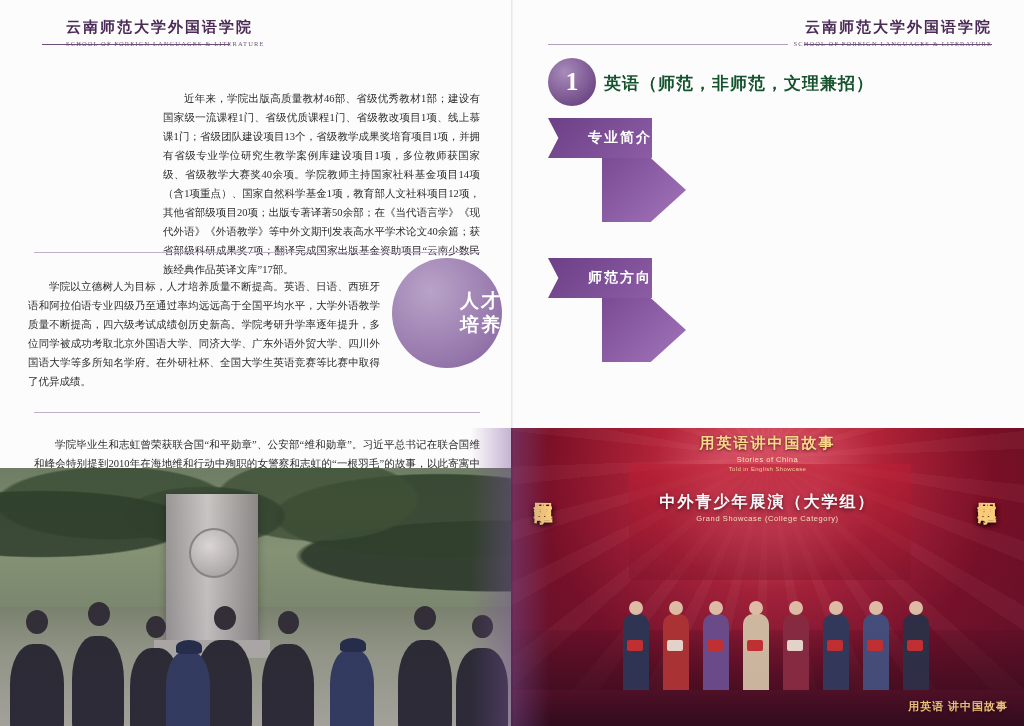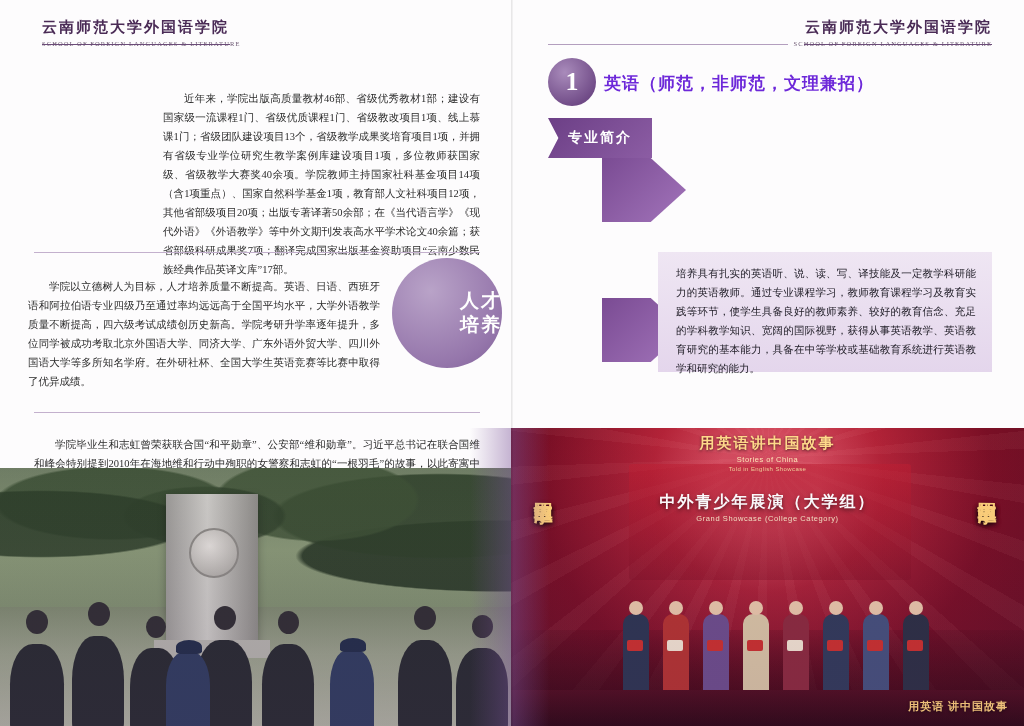--- a/index.html
+++ b/index.html
@@ -29,20 +29,21 @@
     left: 511px; top: 0;
     width: 2px; height: 726px;
     background: linear-gradient(to right, rgba(0,0,0,0.10), rgba(0,0,0,0.03));
     z-index: 40;
   }
 
   
   .hdr {
     position: absolute;
     top: 18px;
+    margin-left: 24px;
   }
   .hdr-left  { left: 42px;  text-align: left; }
   .hdr-right { right: 32px; text-align: right; }
 
   .hdr-cn {
     font-family: "Liberation Serif", "DejaVu Serif", serif;
     font-size: 15px;
     letter-spacing: 2px;
     color: #4a2b56;
     font-weight: bold;
@@ -206,33 +207,33 @@
     color: #fff;
     font-size: 26px;
     font-weight: bold;
     display: flex; align-items: center; justify-content: center;
     font-family: "Liberation Serif", serif;
   }
   .sec-title {
     position: absolute;
     left: 604px; top: 72px;
     font-size: 17px;
-    color: #6d28d9;
+    color: #14532d;
     font-weight: bold;
     letter-spacing: 1px;
   }
   .tag {
     position: absolute;
     color: #ffffff;
     font-size: 14px;
     font-weight: bold;
     letter-spacing: 2px;
     display: flex;
     align-items: center;
-    justify-content: center;
+    justify-content: flex-end;
   }
   .tag-shape {
     position: absolute;
     left: 0; top: 0;
     width: 100%; height: 100%;
     background: linear-gradient(135deg, #6c3f86, #8c5da4);
     clip-path: polygon(0 0, 100% 0, 100% 100%, 0 100%, 10% 50%);
   }
   .tag span { position: relative; z-index: 2; }
 
@@ -456,22 +457,25 @@
 
   <div class="sec-num-circle">1</div>
   <div class="sec-title">英语（师范，非师范，文理兼招）</div>
 
   <div class="tag" style="left:548px; top:118px; width:104px; height:40px;">
     <div class="tag-shape"></div>
     <span>专业简介</span>
   </div>
   <div class="arrow" style="left:602px; top:158px; width:84px; height:64px;"></div>
 
+  <div class="tag" style="left:548px; top:258px; width:104px; height:40px;">
+    <div class="tag-shape"></div>
+    <span>师范方向</span>
+  </div>
   <div class="arrow" style="left:602px; top:298px; width:84px; height:64px;"></div>
-  <div class="body-panel" style="left:658px; top:252px; width:334px; height:120px;">培养具有扎实的英语听、说、读、写、译技能及一定教学科研能力的英语教师。通过专业课程学习，教师教育课程学习及教育实践等环节，使学生具备良好的教师素养、较好的教育信念、充足的学科教学知识、宽阔的国际视野，获得从事英语教学、英语教育研究的基本能力，具备在中等学校或基础教育系统进行英语教学和研究的能力。</div>
 
   <div class="photo-right">
     <div class="pr-bg"></div>
     <div class="pr-rays"></div>
     <div class="pr-screen"></div>
 
     <div class="pr-logo">用英语讲中国故事</div>
     <div class="pr-logo-en">Stories of China</div>
     <div class="pr-logo-en2">Told in English Showcase</div>
     <div class="pr-main-title">中外青少年展演（大学组）</div>

